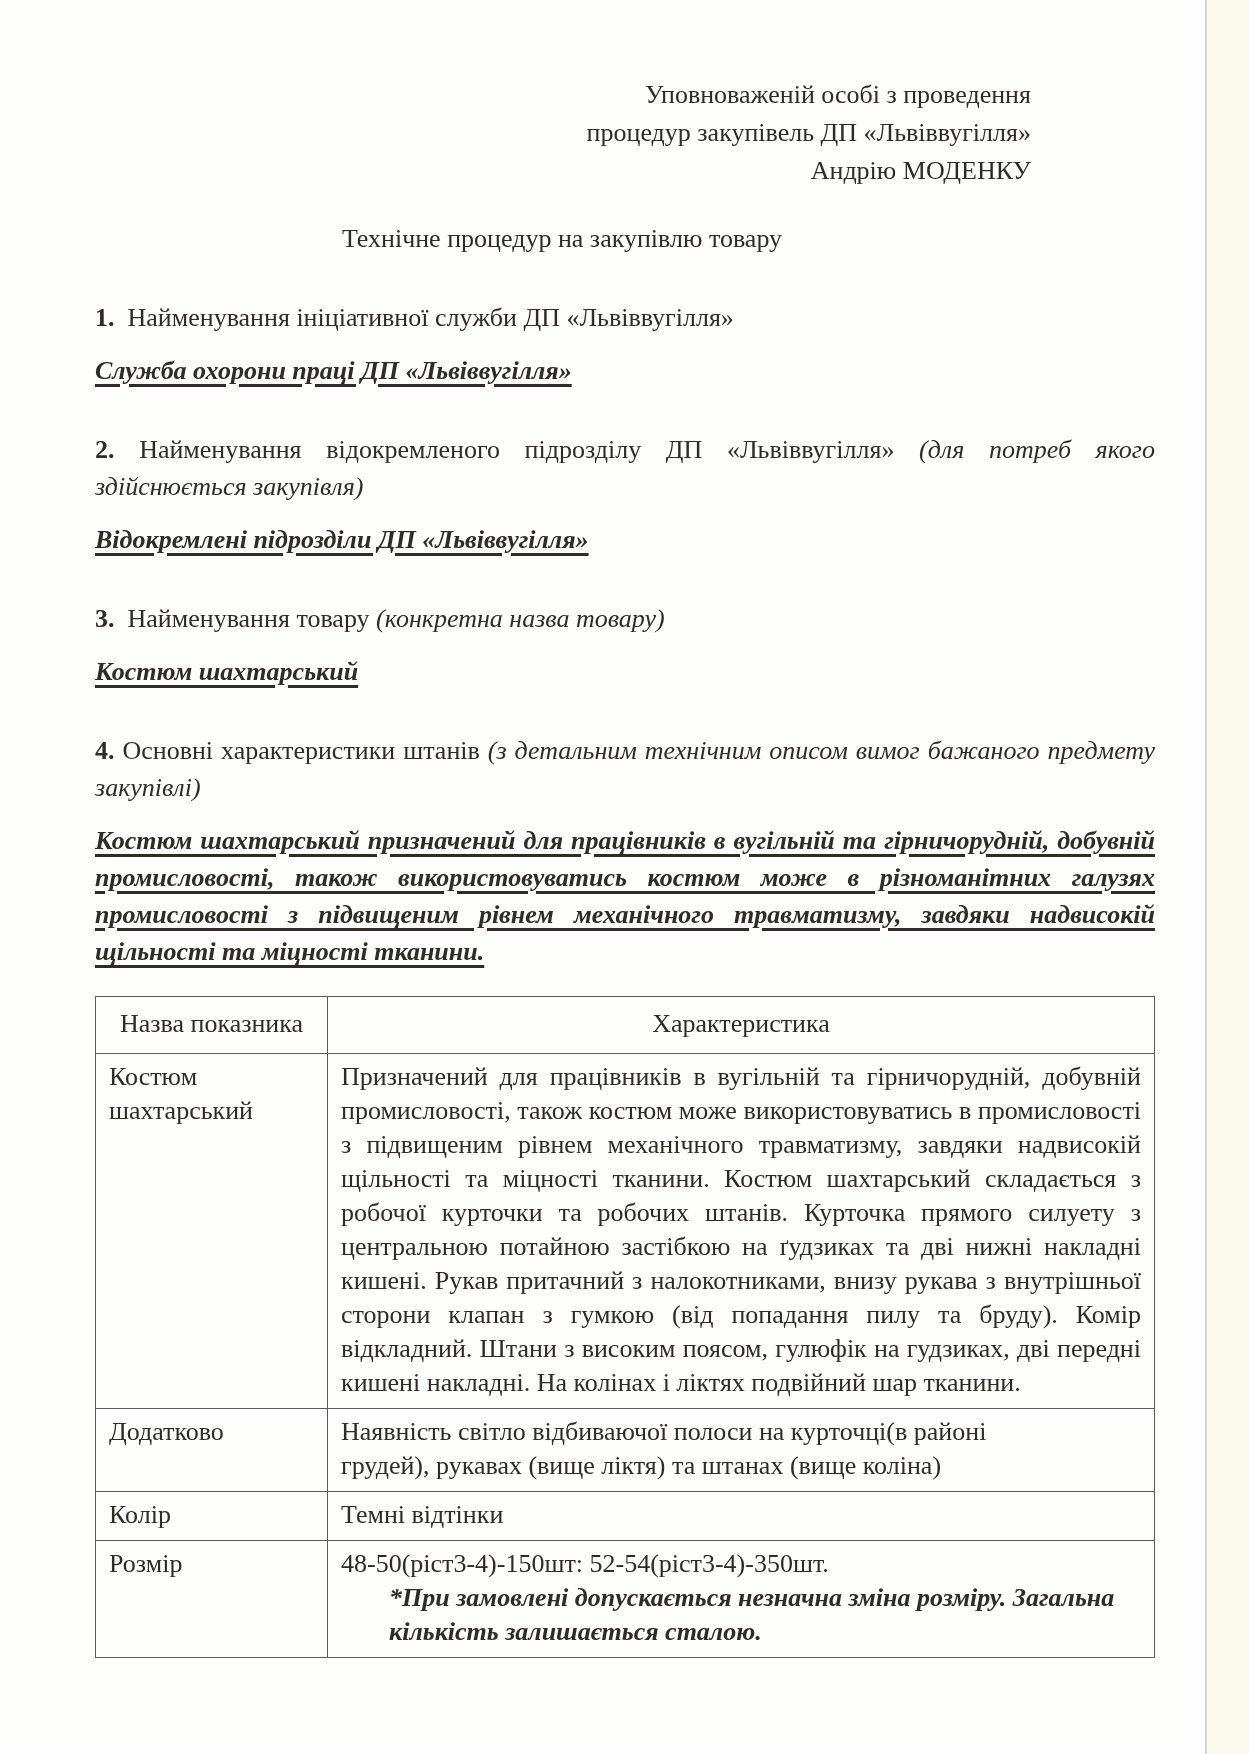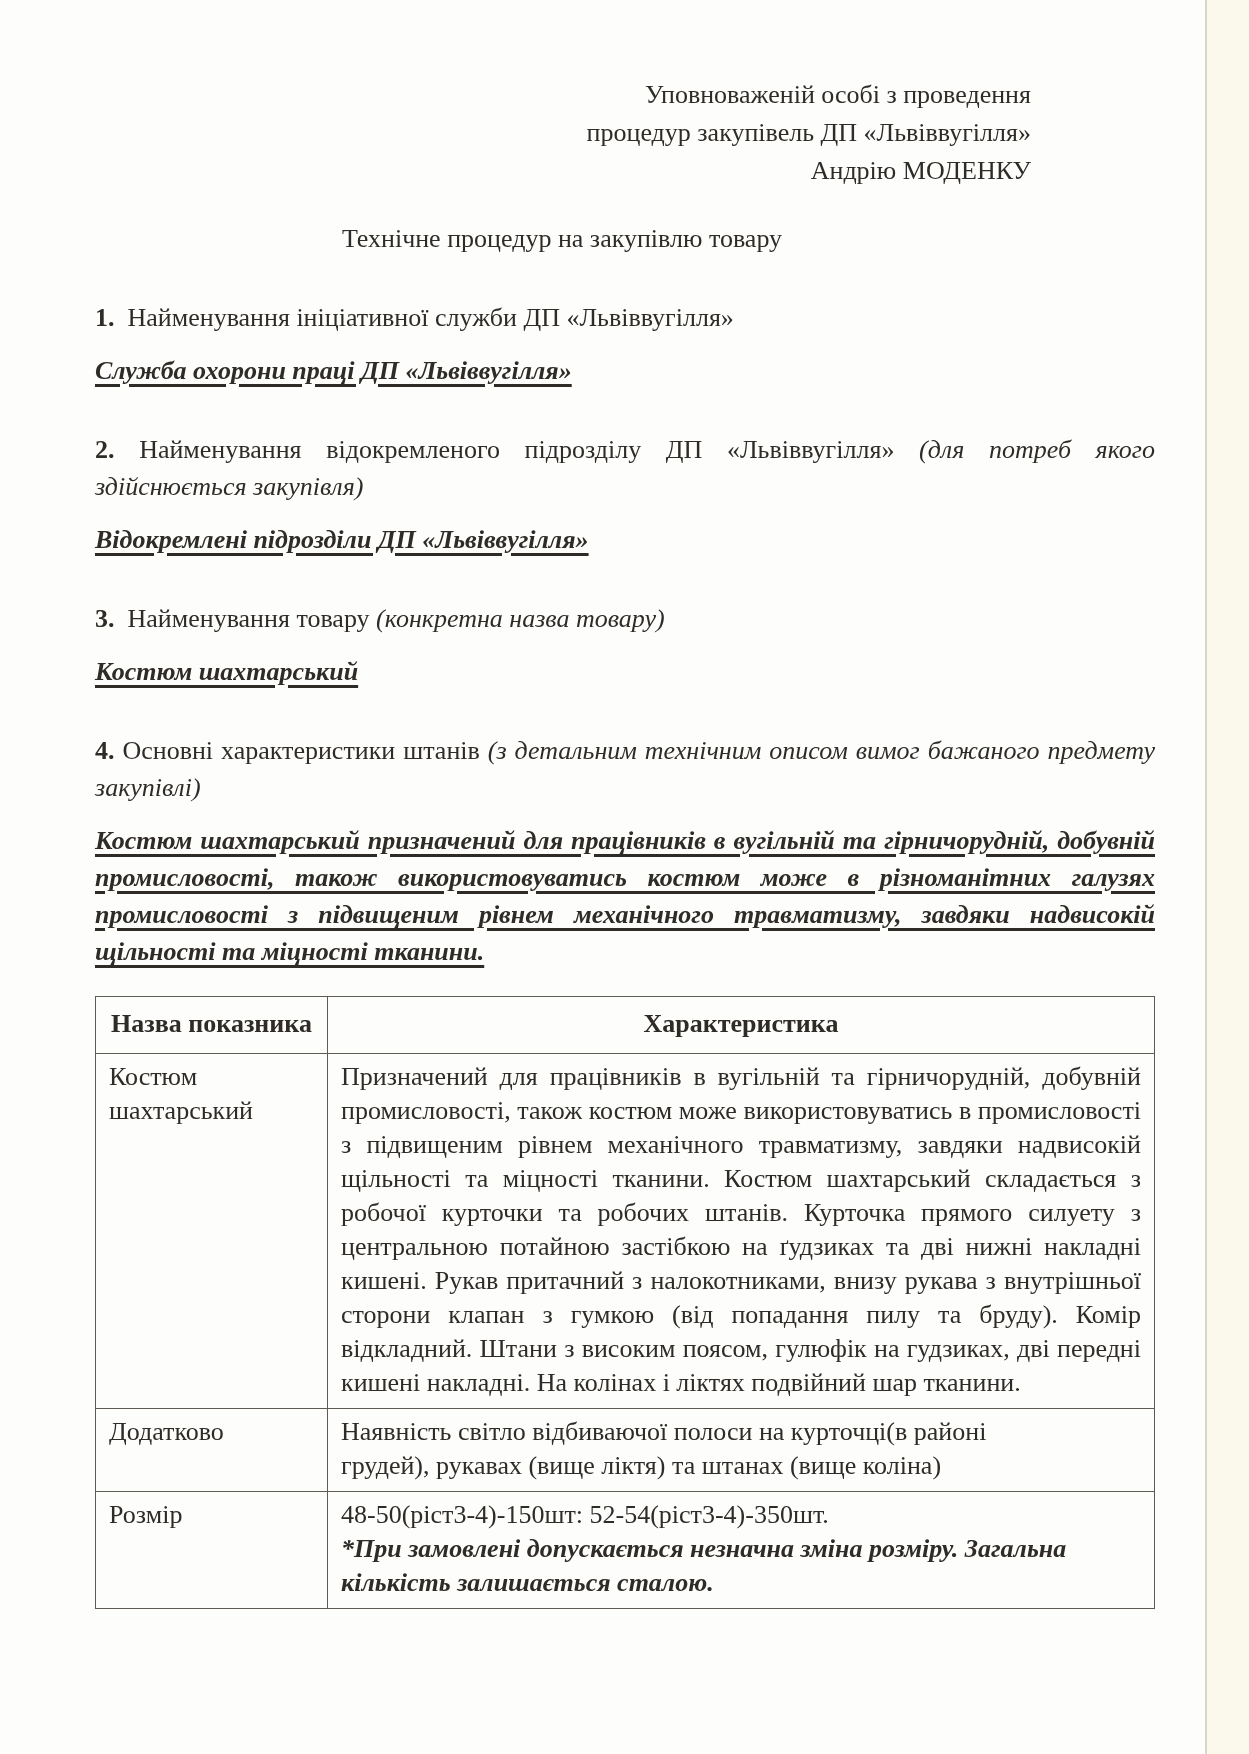--- a/index.html
+++ b/index.html
@@ -50,30 +50,30 @@
     margin-top:26px;
     line-height:34px;
   }
   .spec-table td,.spec-table th{
     border:1.6px solid #5f5b54;
     vertical-align:top;
     padding:6px 13px 8px 13px;
     box-sizing:border-box;
   }
   .spec-table th{
-    font-weight:bold;text-align:center;
+    font-weight:normal;text-align:center;
     padding-top:10px;padding-bottom:12px;margin-top:7px;
   }
   .col-name{width:232px;}
   .cell-name{padding-left:24px;vertical-align:middle;}
   .cell-name.top{vertical-align:top;}
   .cell-value.justified{text-align:justify;}
   .prewrap{white-space:pre-line;}
   .cell-note{
-    font-weight:bold;font-style:italic;white-space:pre-line;
+    font-weight:bold;font-style:italic;white-space:pre-line;margin-left:48px;
   }
 </style>
 </head>
 <body>
 
 <div class="page">
   <div class="scan-edge-line"></div>
   <div class="scan-edge-strip"></div>
 
   <div class="addressee">
@@ -113,20 +113,24 @@
     <tr>
       <td class="col-name cell-name">Костюм шахтарський</td>
       <td class="cell-value justified">Призначений для працівників в вугільній та гірничорудній, добувній промисловості, також костюм може використовуватись в промисловості з підвищеним рівнем механічного травматизму, завдяки надвисокій щільності та міцності тканини. Костюм шахтарський складається з робочої курточки та робочих штанів. Курточка прямого силуету з центральною потайною застібкою на ґудзиках та дві нижні накладні кишені. Рукав притачний з налокотниками, внизу рукава з внутрішньої сторони клапан з гумкою (від попадання пилу та бруду). Комір відкладний. Штани з високим поясом, гулюфік на гудзиках, дві передні кишені накладні. На колінах і ліктях подвійний шар тканини.</td>
     </tr>
     <tr>
       <td class="col-name cell-name top">Додатково</td>
       <td class="cell-value prewrap">Наявність світло відбиваючої полоси на курточці(в районі
 грудей), рукавах (вище ліктя) та штанах (вище коліна)</td>
     </tr>
     <tr>
+      <td class="col-name cell-name">Колір</td>
+      <td class="cell-value">Темні відтінки</td>
+    </tr>
+    <tr>
       <td class="col-name cell-name">Розмір</td>
       <td class="cell-value">
         <div>48-50(ріст3-4)-150шт: 52-54(ріст3-4)-350шт.</div>
         <div class="cell-note">*При замовлені допускається незначна зміна розміру. Загальна
 кількість залишається сталою.</div>
       </td>
     </tr>
   </tbody>
     </table>
 

